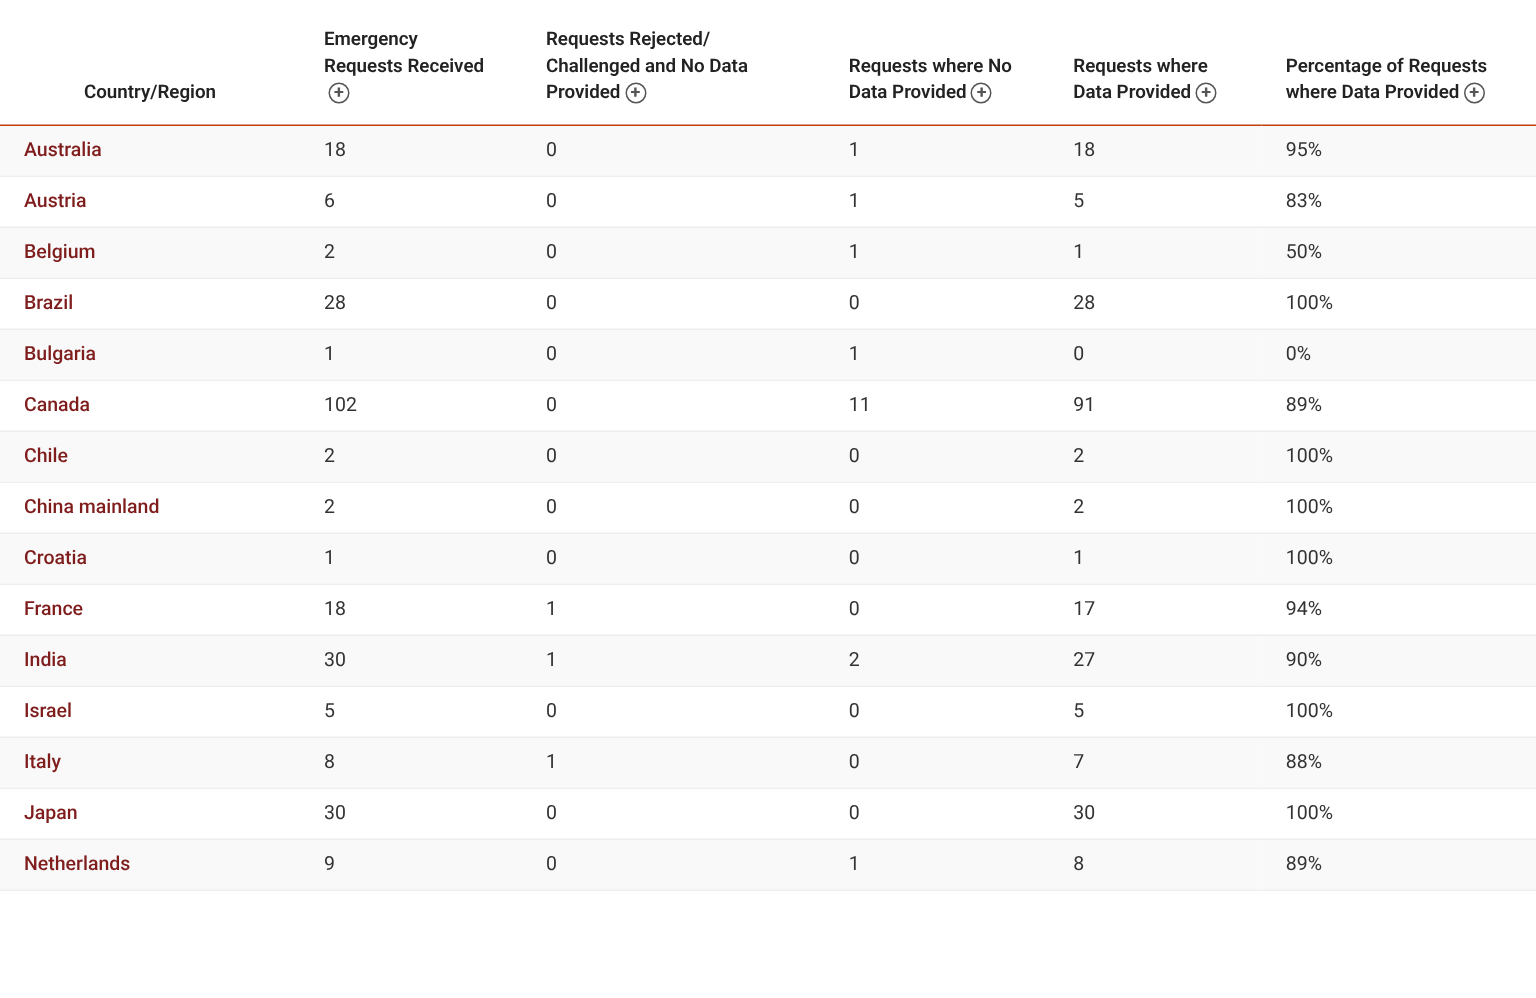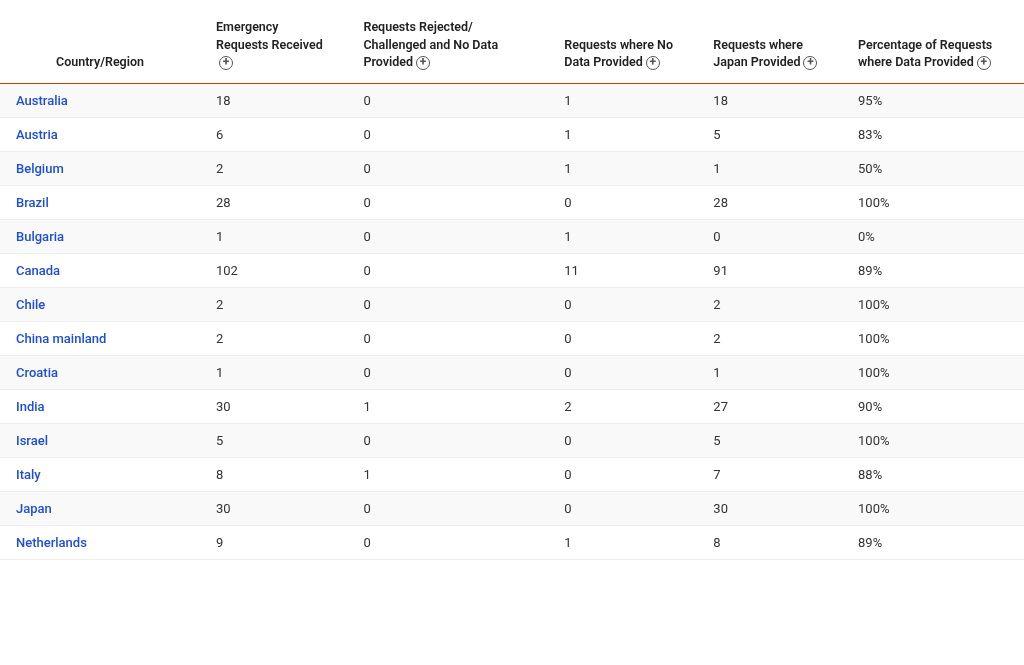--- a/index.html
+++ b/index.html
@@ -76,38 +76,38 @@
       color: #333;
       border-bottom: 1px solid #eee;
     }
 
     tbody td:first-child {
       color: #4a7fc1;
       font-weight: 500;
     }
 
     .country-link {
-      color: #1d4ed8;
+      color: #7f1d1d;
       cursor: pointer;
       text-decoration: none;
     }
   </style>
 </head>
 <body>
 
 <div class="table-container">
   <table>
     <thead>
       <tr>
 
       <th><span>Country/Region</span></th>
           <th><span>Emergency Requests Received</span><span class="plus-icon">+</span></th>
           <th><span>Requests Rejected/ Challenged and No Data Provided</span><span class="plus-icon">+</span></th>
           <th><span>Requests where No Data Provided</span><span class="plus-icon">+</span></th>
-          <th><span>Requests where Japan Provided</span><span class="plus-icon">+</span></th>
+          <th><span>Requests where Data Provided</span><span class="plus-icon">+</span></th>
           <th><span>Percentage of Requests where Data Provided</span><span class="plus-icon">+</span></th>
         </tr>
     </thead>
     <tbody id="table-body">
 
     <tr>
           <td><a class="country-link">Australia</a></td>
           <td>18</td>
           <td>0</td>
           <td>1</td>
@@ -172,20 +172,28 @@
         </tr>
         <tr>
           <td><a class="country-link">Croatia</a></td>
           <td>1</td>
           <td>0</td>
           <td>0</td>
           <td>1</td>
           <td>100%</td>
         </tr>
         <tr>
+          <td><a class="country-link">France</a></td>
+          <td>18</td>
+          <td>1</td>
+          <td>0</td>
+          <td>17</td>
+          <td>94%</td>
+        </tr>
+        <tr>
           <td><a class="country-link">India</a></td>
           <td>30</td>
           <td>1</td>
           <td>2</td>
           <td>27</td>
           <td>90%</td>
         </tr>
         <tr>
           <td><a class="country-link">Israel</a></td>
           <td>5</td>

